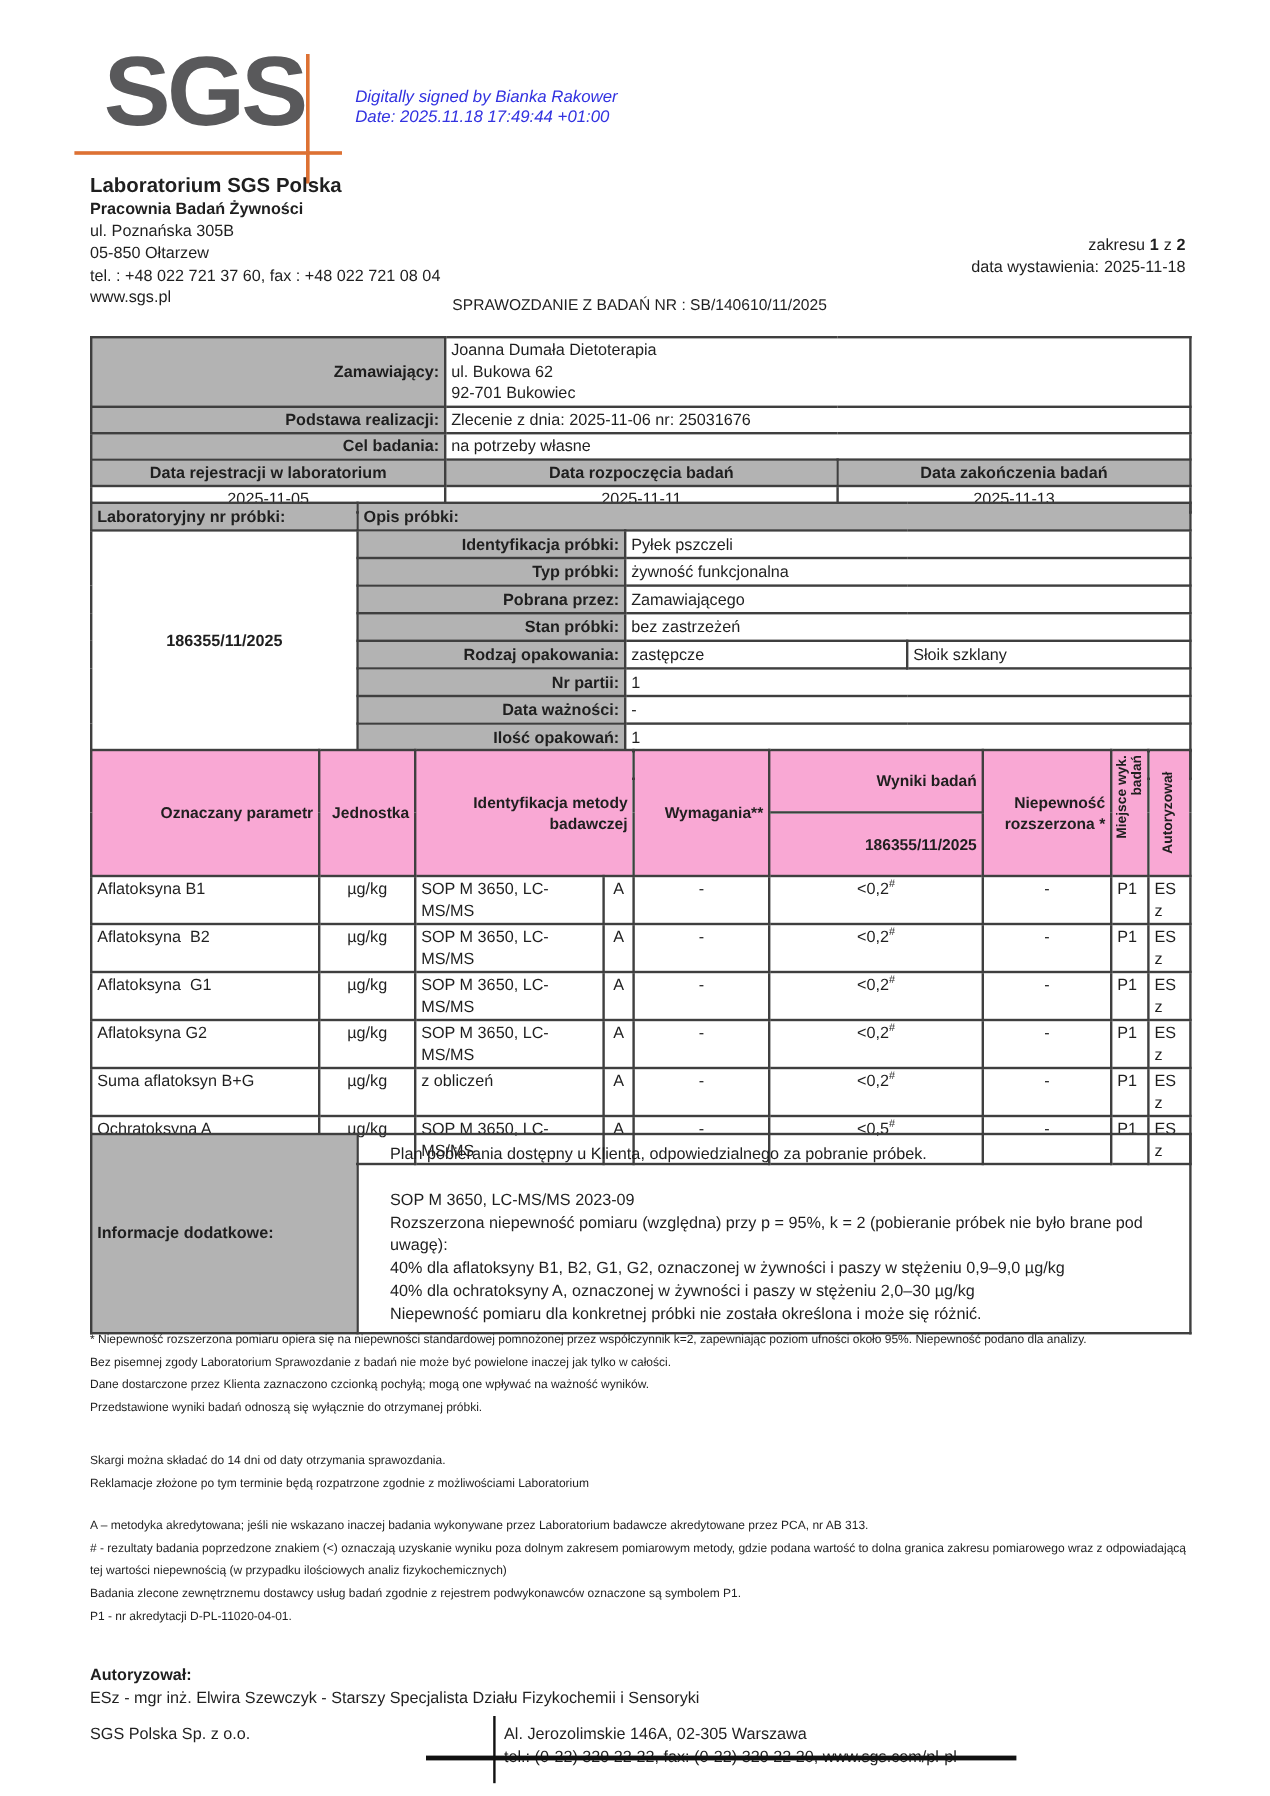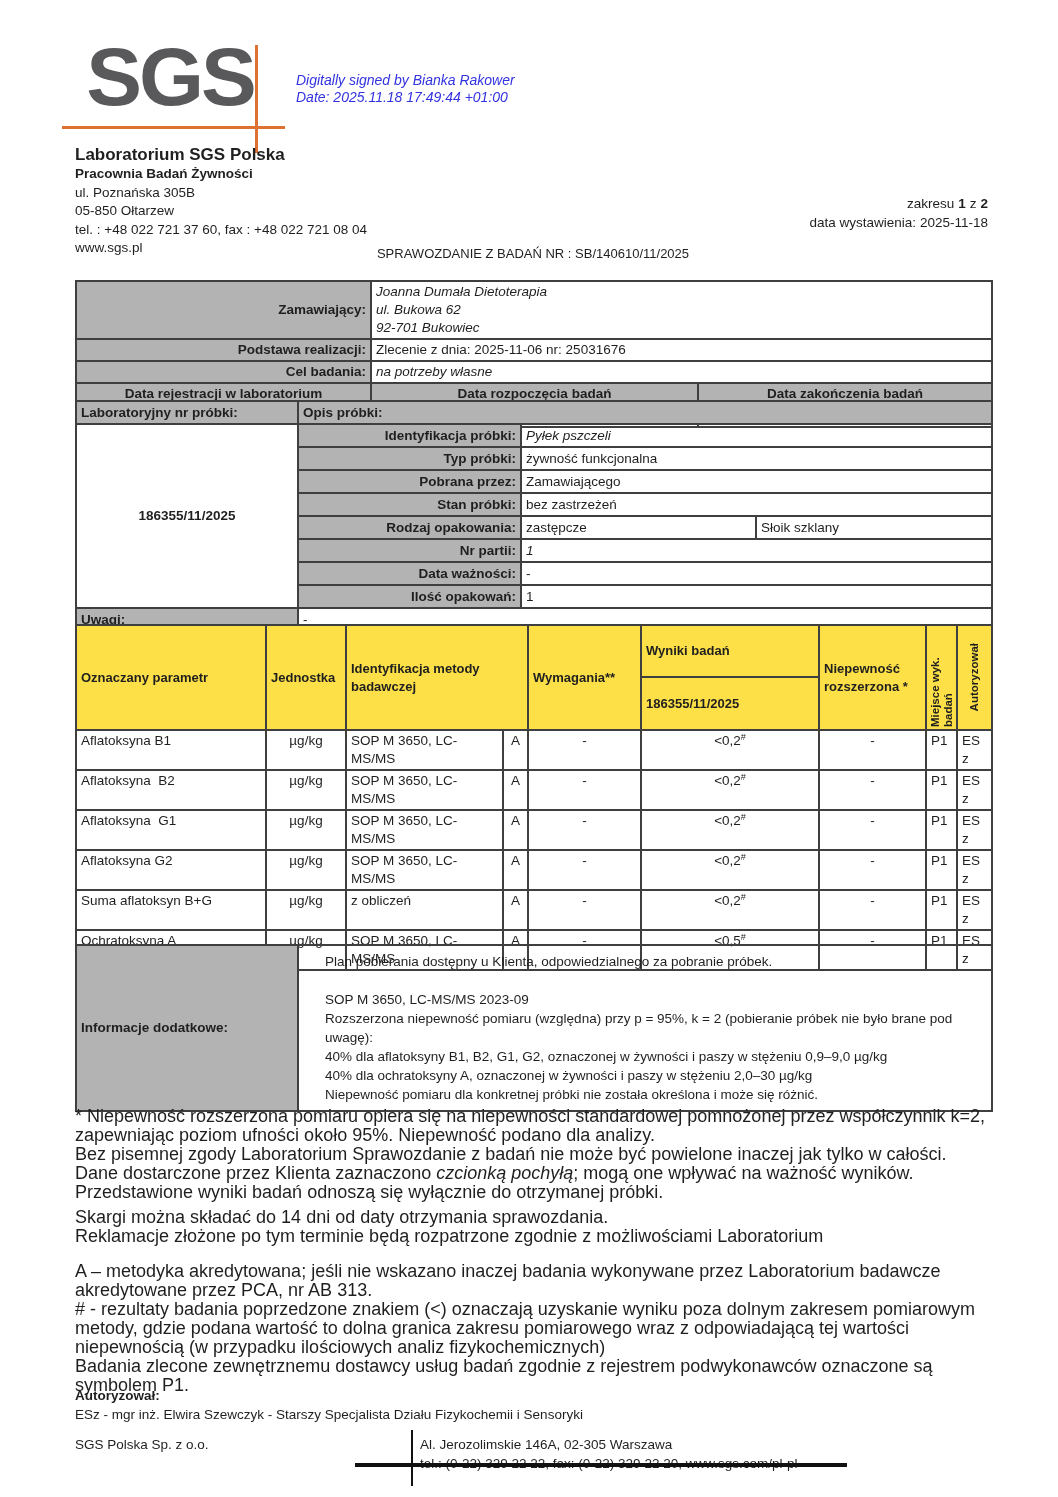--- a/index.html
+++ b/index.html
@@ -24,45 +24,45 @@
   .title { left:75px; top:246px; width:916px; text-align:center; font-size:13px; font-weight:normal; }
 
   
   table { border-collapse:collapse; table-layout:fixed; width:916px; font-size:13.5px; }
   td, th { border:2px solid #3f3f3f; padding:1px 4px; line-height:18px; vertical-align:middle;
            overflow:hidden; font-weight:normal; text-align:left; }
   .gray { background:#b3b3b3; }
   .lblr { text-align:right; font-weight:bold;padding-left:41px; }
   .lbll { text-align:left; font-weight:bold; }
   .ctr  { text-align:center; }
-  .it   { font-style:italic; }
+  .it   { }
   .pre  { white-space:pre-wrap; }
 
   .t-order  { left:75px; top:280px; }
-  .t-sample { left:75px; top:400px; }
+  .t-sample { left:75px; top:418px; }
   .t-sample td { height:19px; }
   .sample-no { text-align:center; font-weight:bold; background:#ffffff; }
 
   .t-results { left:75px; top:624px; }
-  .t-results th { background:#fde047; font-weight:bold; text-align:left; font-size:13px; }
+  .t-results th { background:#f9a8d4; font-weight:bold; text-align:right; font-size:13px; }
   .t-results tbody td { vertical-align:top; padding-top:1px; }
   .t-results tbody tr { height:34px; }
   .c-method { padding-right:14px; }
   .vert { padding:2px 1px; }
   .vert div { writing-mode:vertical-rl; transform:rotate(180deg); margin:0 auto;
               font-size:11.5px; line-height:13px; max-height:98px; font-weight:bold; }
   sup { font-size:9px; line-height:0; }
   .auth-wrap { display:inline-block; width:18px; word-break:break-all; }
 
   .t-info { left:75px; top:944px; }
   .t-info .content { padding:6px 26px; }
   .t-info .line { min-height:19px; line-height:19px; }
   .info-label { vertical-align:middle; font-weight:bold; padding-left:4px; }
 
-  .fn { left:75px; width:918px; font-size:18px; line-height:19px; }
+  .fn { left:75px; width:918px; font-size:10px; line-height:19px; }
   .fnA { top:1107px; } .fnB { top:1208px; } .fnC { top:1262px; }
   .fn p { margin:0; }
   .authz { left:75px; top:1386px; font-size:13.5px; line-height:19px; }
 
   .footer-company { left:75px; top:1437px; font-size:13.5px; }
   .footer-right { left:420px; top:1435px; font-size:13.5px; line-height:19px; }
   .footer-vline { left:411px; top:1430px; width:2px; height:56px; background:#111111; }
   .footer-hline { left:355px; top:1463px; width:492px; height:4px; background:#111111; }
 </style>
 </head>
@@ -319,20 +319,21 @@
 
   <div class="abs fn fnB">
     <p>Skargi można składać do 14 dni od daty otrzymania sprawozdania.</p>
     <p>Reklamacje złożone po tym terminie będą rozpatrzone zgodnie z możliwościami Laboratorium</p>
   </div>
 
   <div class="abs fn fnC">
     <p>A – metodyka akredytowana; jeśli nie wskazano inaczej badania wykonywane przez Laboratorium badawcze akredytowane przez PCA, nr AB 313.</p>
     <p># - rezultaty badania poprzedzone znakiem (&lt;) oznaczają uzyskanie wyniku poza dolnym zakresem pomiarowym metody, gdzie podana wartość to dolna granica zakresu pomiarowego wraz z odpowiadającą tej wartości niepewnością (w przypadku ilościowych analiz fizykochemicznych)</p>
     <p>Badania zlecone zewnętrznemu dostawcy usług badań zgodnie z rejestrem podwykonawców oznaczone są symbolem P1.</p>
+    <p>P1 -  nr akredytacji D-PL-11020-04-01.</p>
   </div>
 
   <div class="abs authz">
     <div class="b">Autoryzował:</div>
     <div>ESz - mgr inż. Elwira Szewczyk - Starszy Specjalista Działu Fizykochemii i Sensoryki</div>
   </div>
 
   <div class="abs footer-company">SGS Polska Sp. z o.o.</div>
   <div class="abs footer-vline"></div>
   <div class="abs footer-right">

